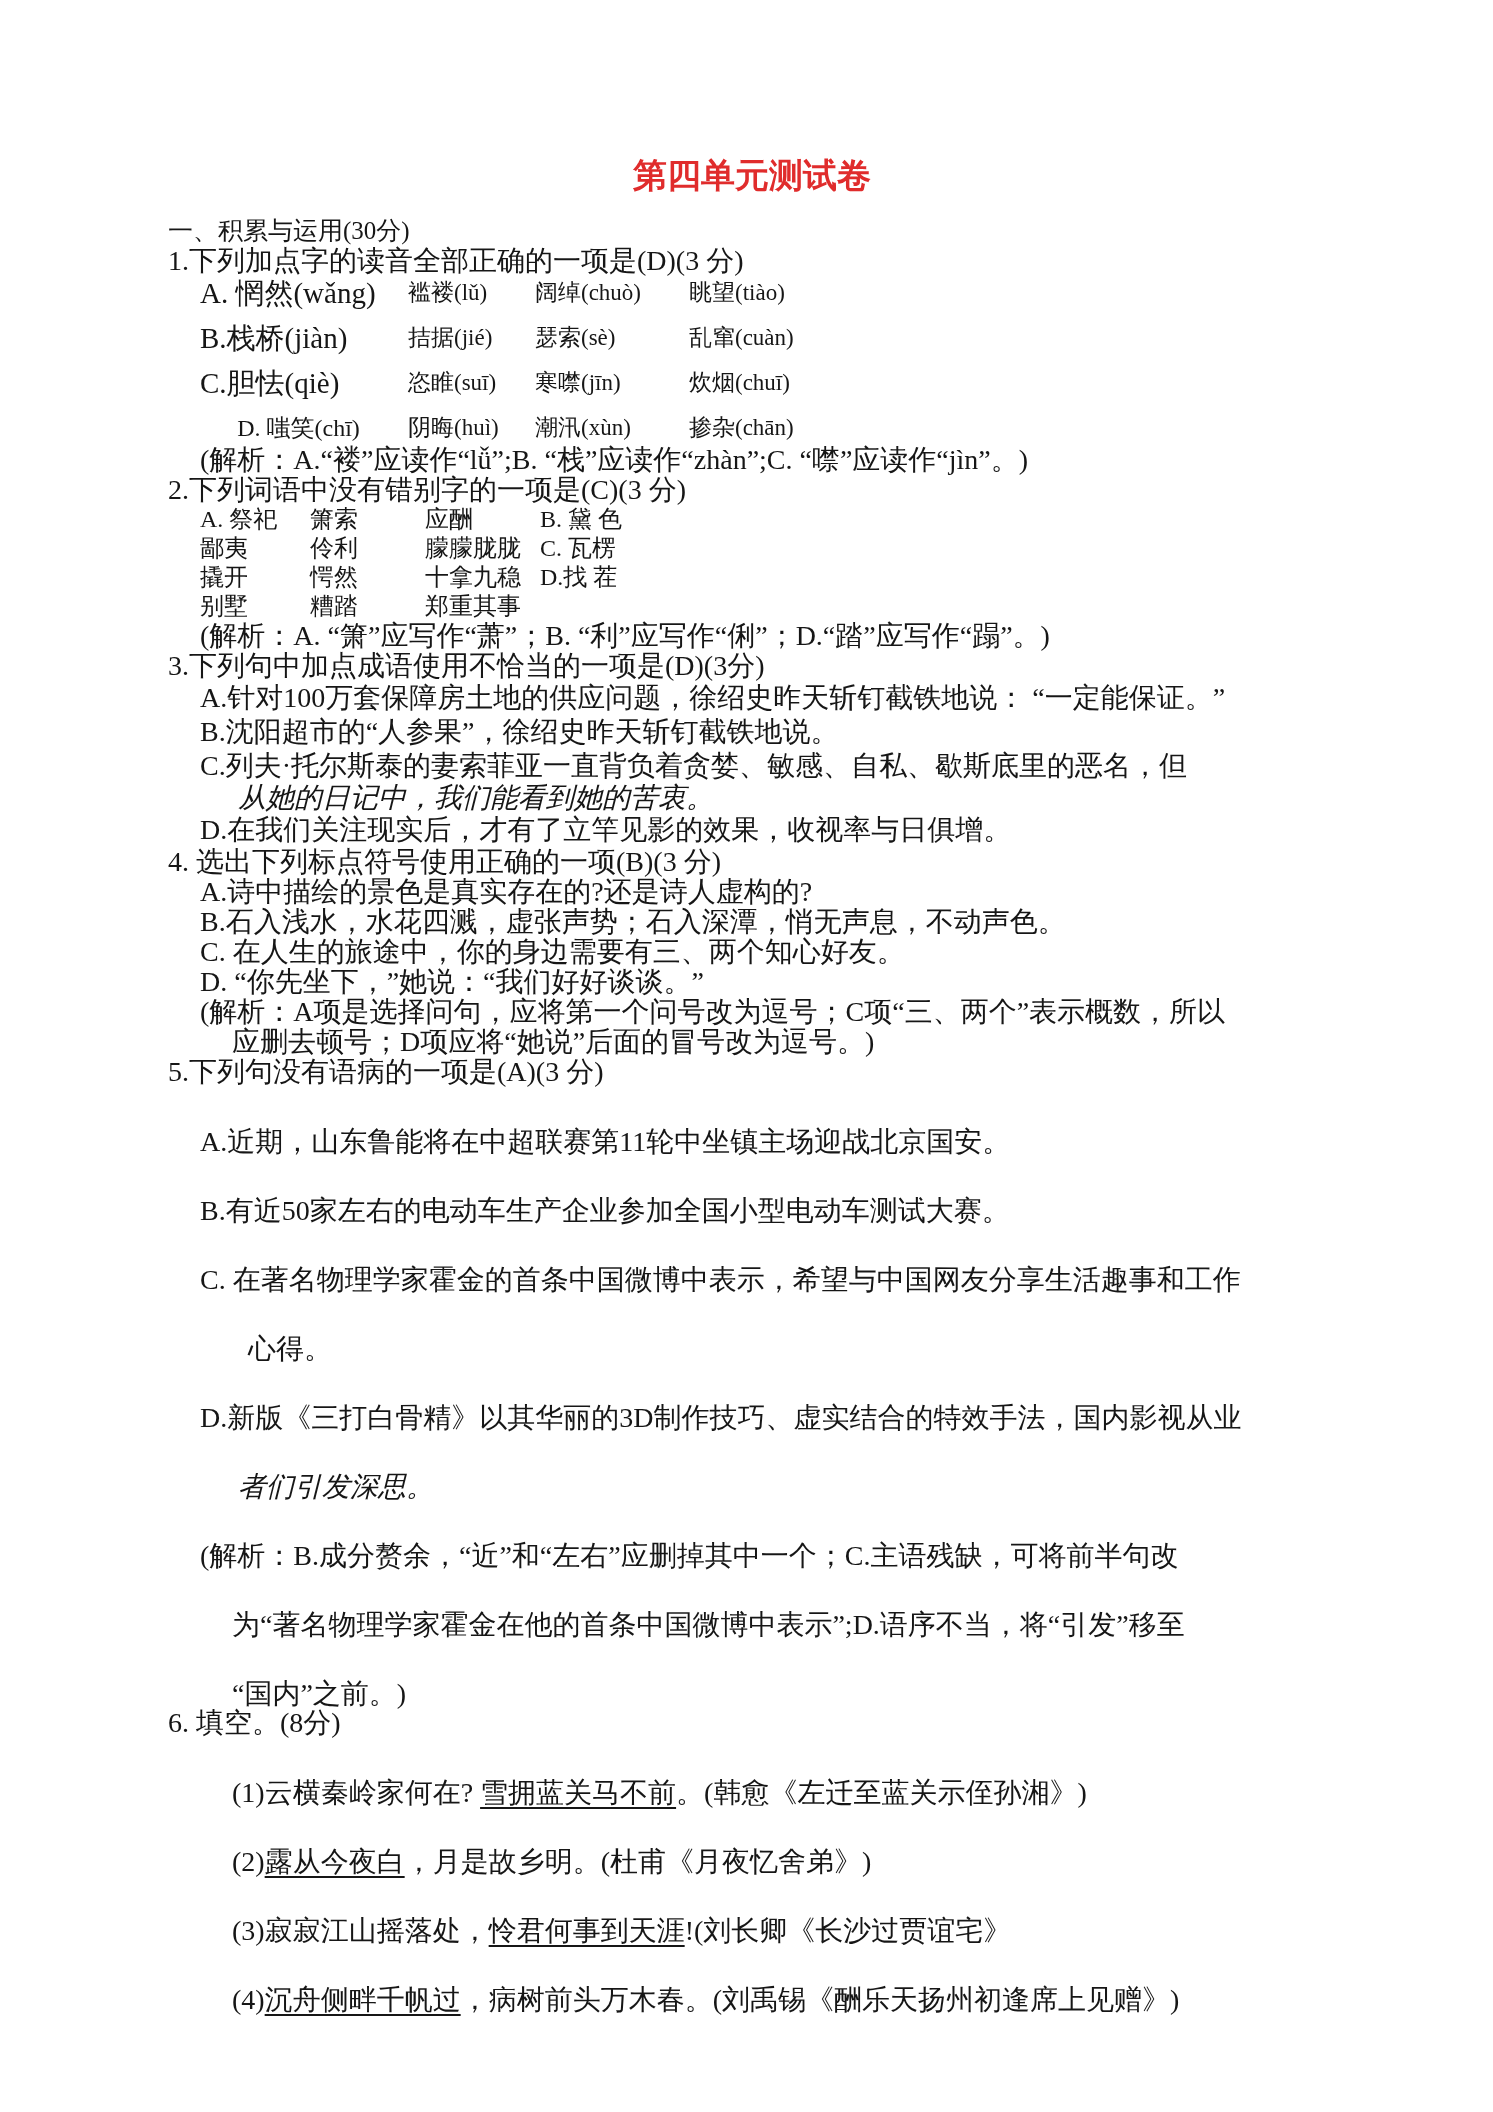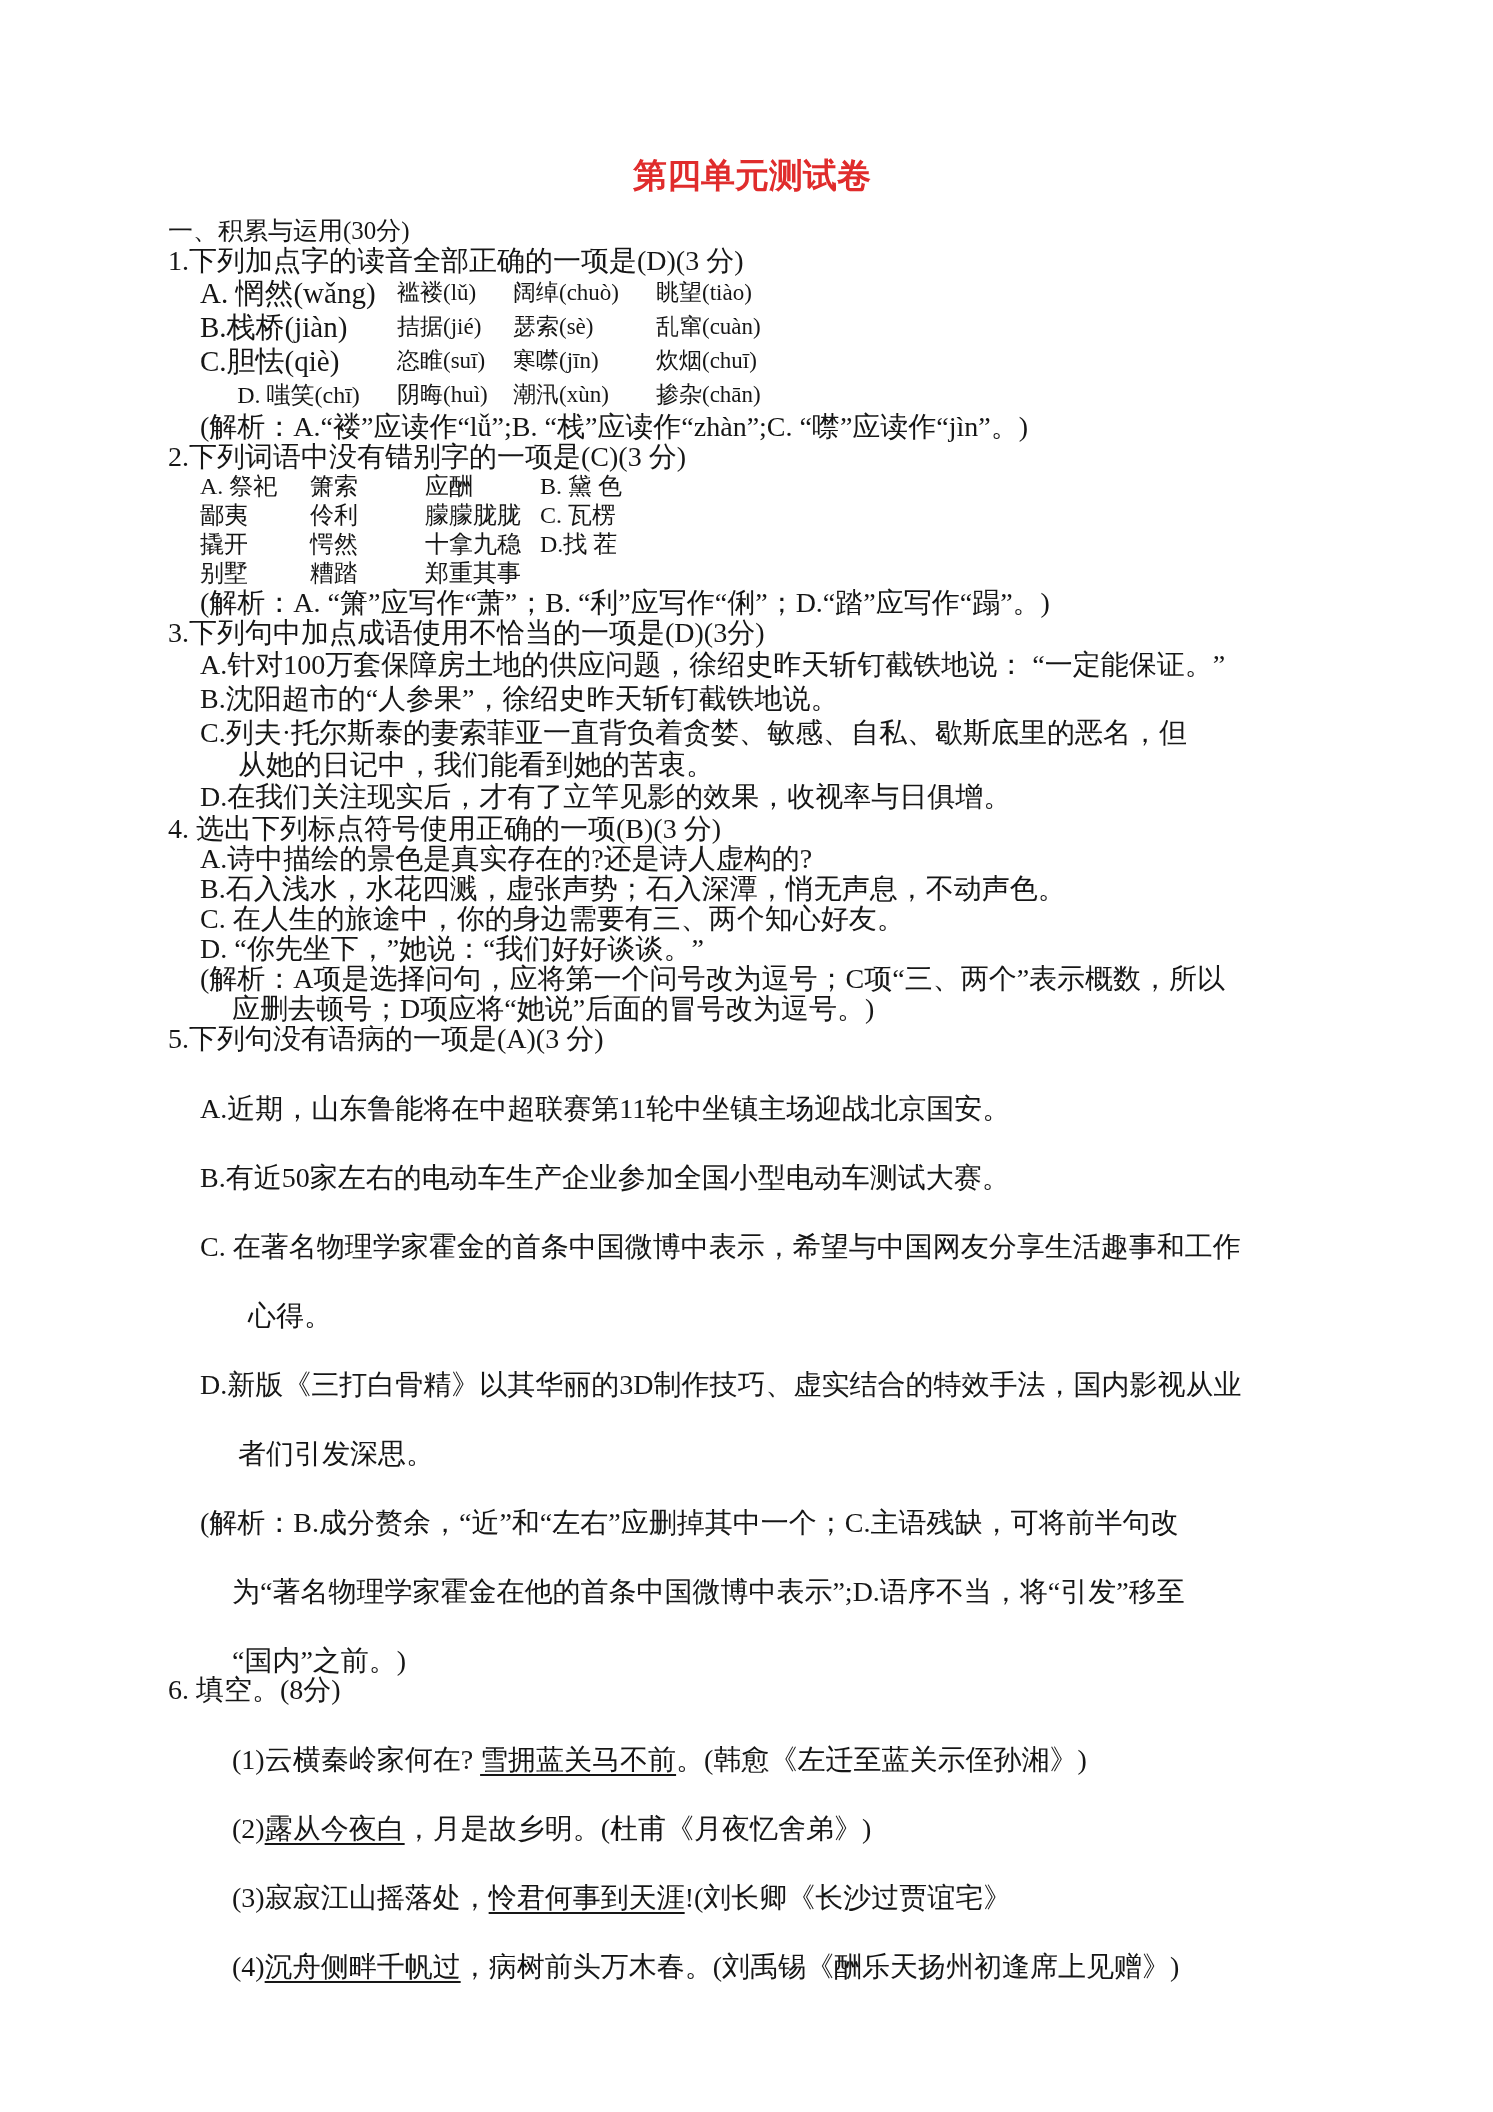--- a/index.html
+++ b/index.html
@@ -8,23 +8,23 @@
         font-family:"Liberation Serif","DejaVu Serif",serif;overflow:hidden;}
   .content{position:absolute;left:168px;top:138px;width:1168px;}
   .title{font-size:34px;line-height:44px;font-weight:700;color:var(--accent);
          text-align:center;margin:16px 0 18px 0;}
   .line{font-size:28px;line-height:30px;white-space:pre-wrap;}
   .section{font-size:25px;}
   .tight{line-height:29px;margin-top:40px;}
   .big{font-size:28px;line-height:34px;}
   .ind32{padding-left:32px;}
   .ind64{padding-left:64px;}
-  .ind70{padding-left:70px;}
+  .ind70{padding-left:70px;font-style:italic;}
   .ind80{padding-left:80px;}
-  .q1grid{display:grid;grid-template-columns:197px 116px 143px 1fr;padding-left:32px;}
+  .q1grid{display:grid;grid-template-columns:197px 116px 143px 1fr;padding-left:32px;gap:11px;}
   .q1grid .cell{font-size:23px;line-height:34px;white-space:nowrap;}
   .q1grid .opt{font-size:29px;}
   .q1grid .optd{font-size:24px;text-align:center;}
   .q2grid{display:grid;grid-template-columns:110px 115px 115px 1fr;padding-left:32px;}
   .q2grid .cell{font-size:24px;line-height:29px;white-space:nowrap;}
   .u{text-decoration:underline;text-underline-offset:5px;}
 </style>
 </head>
 <body>
 

